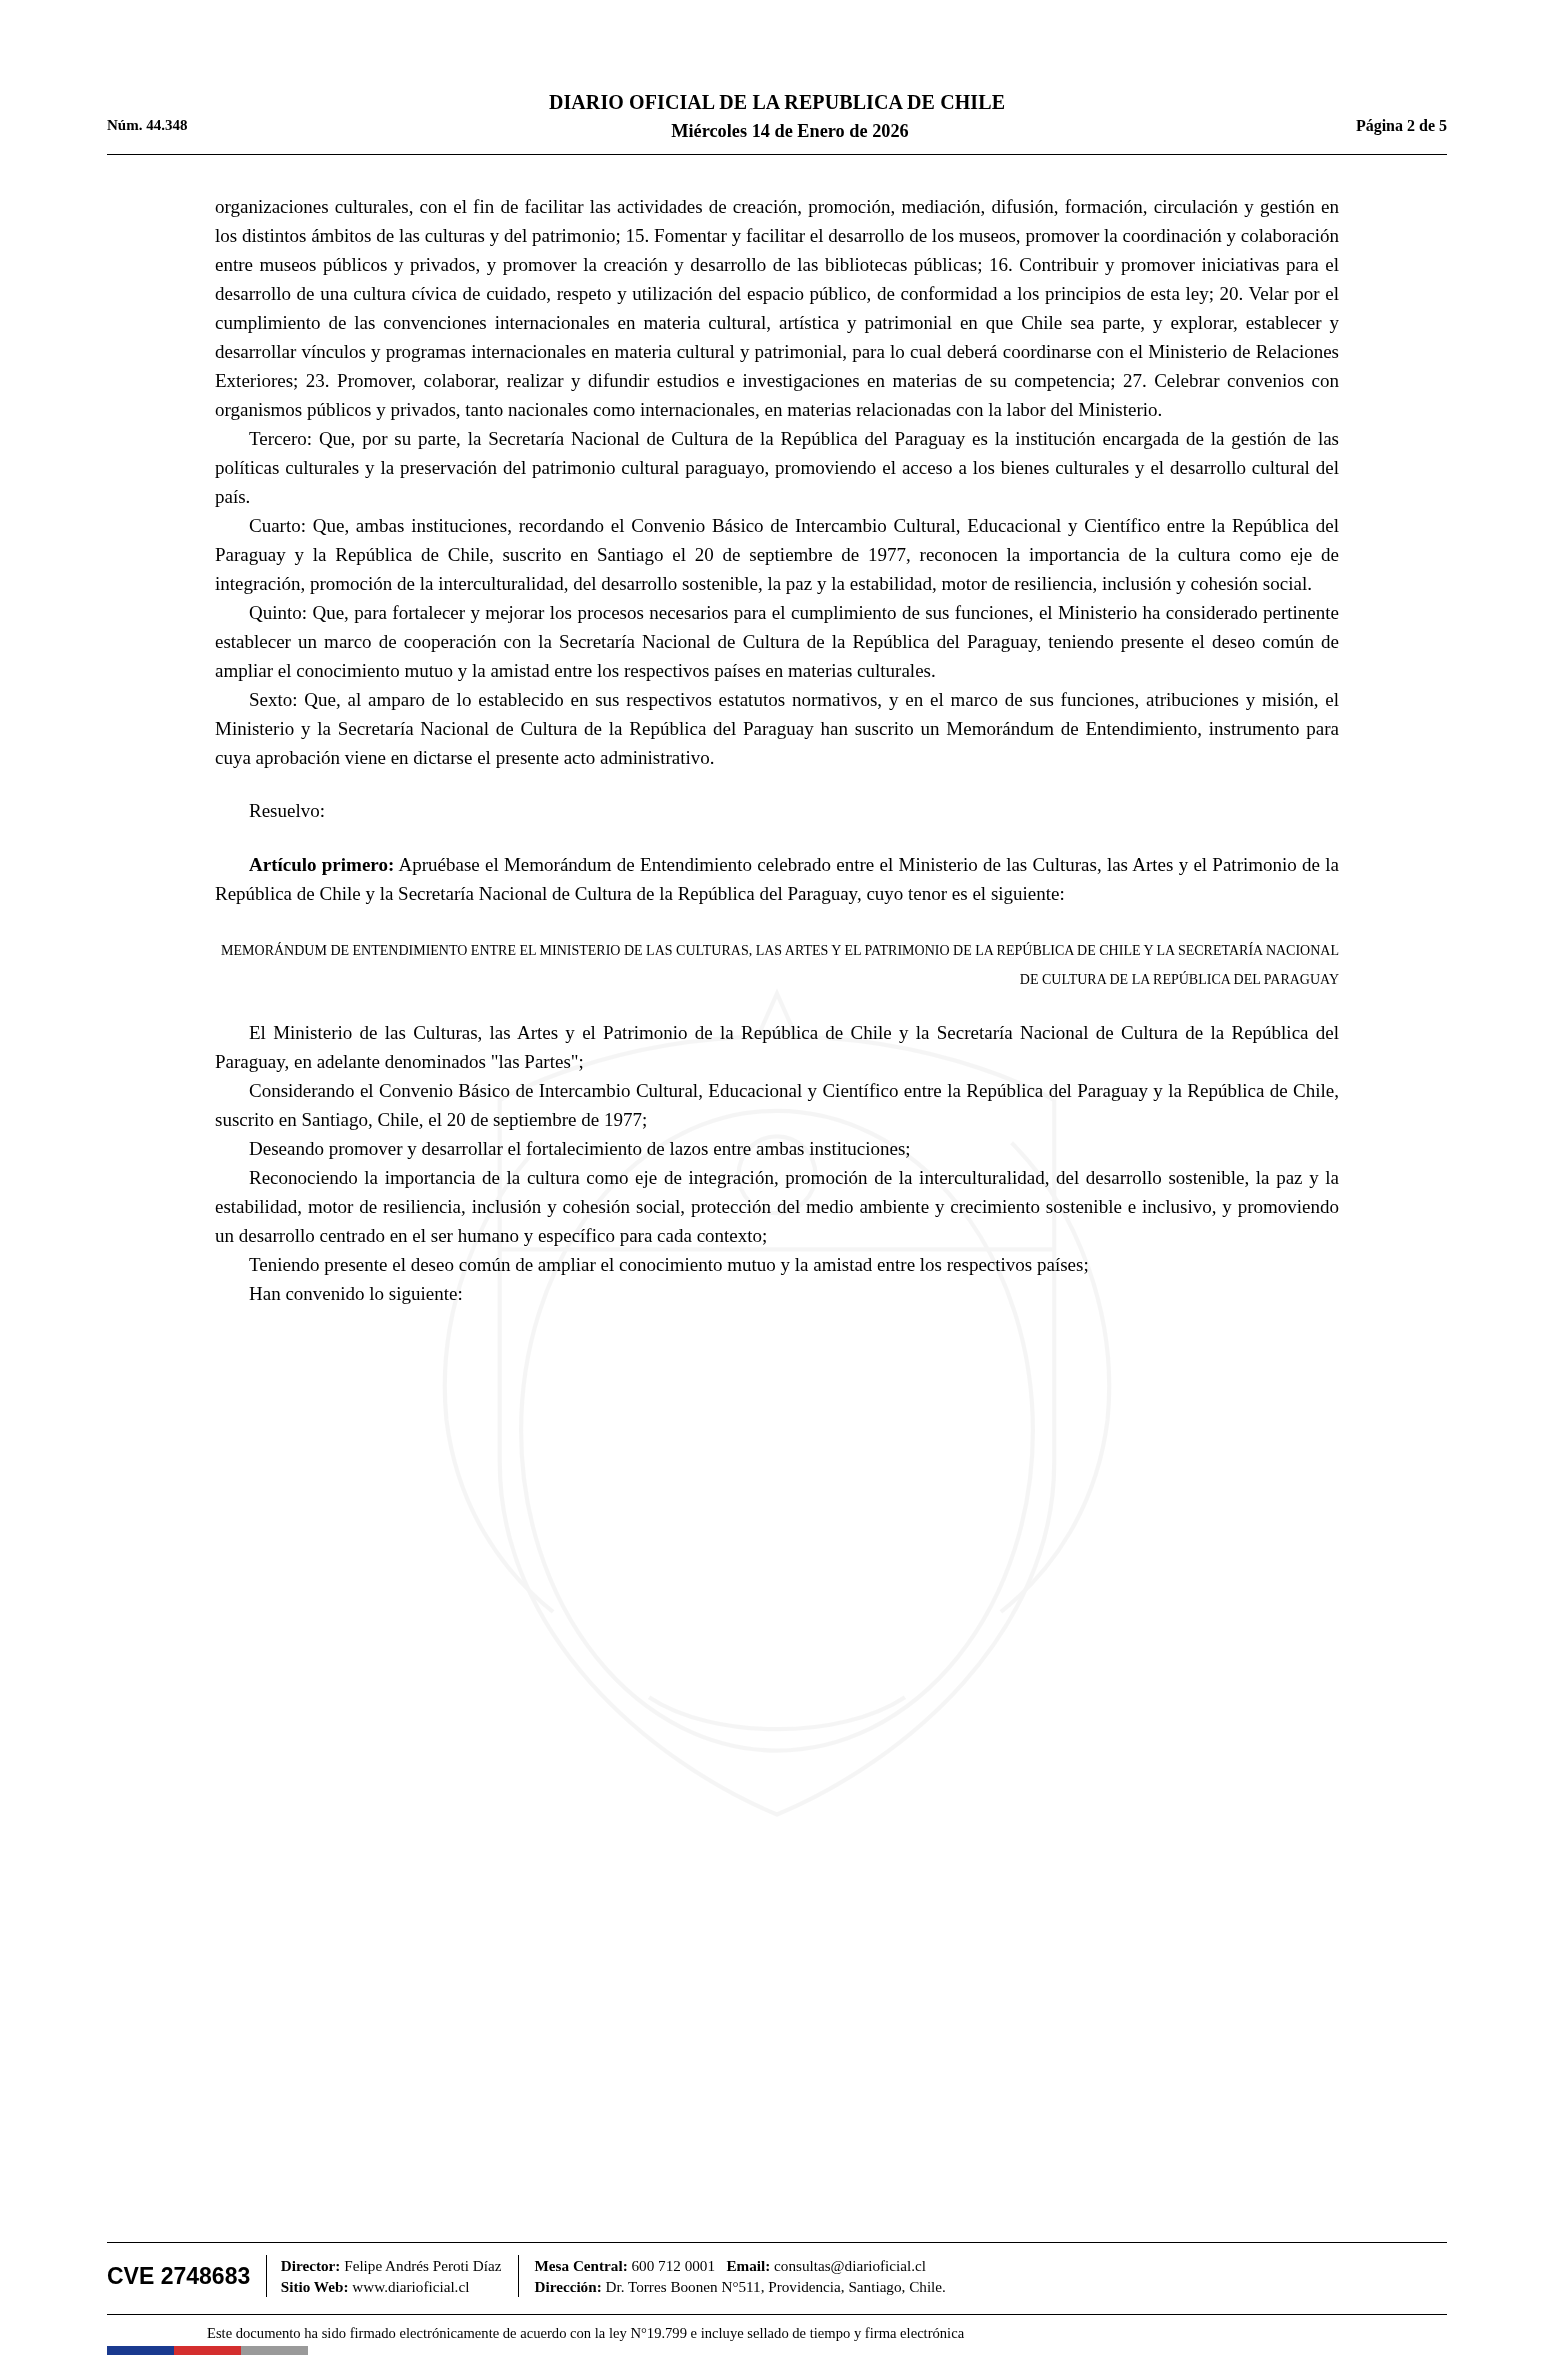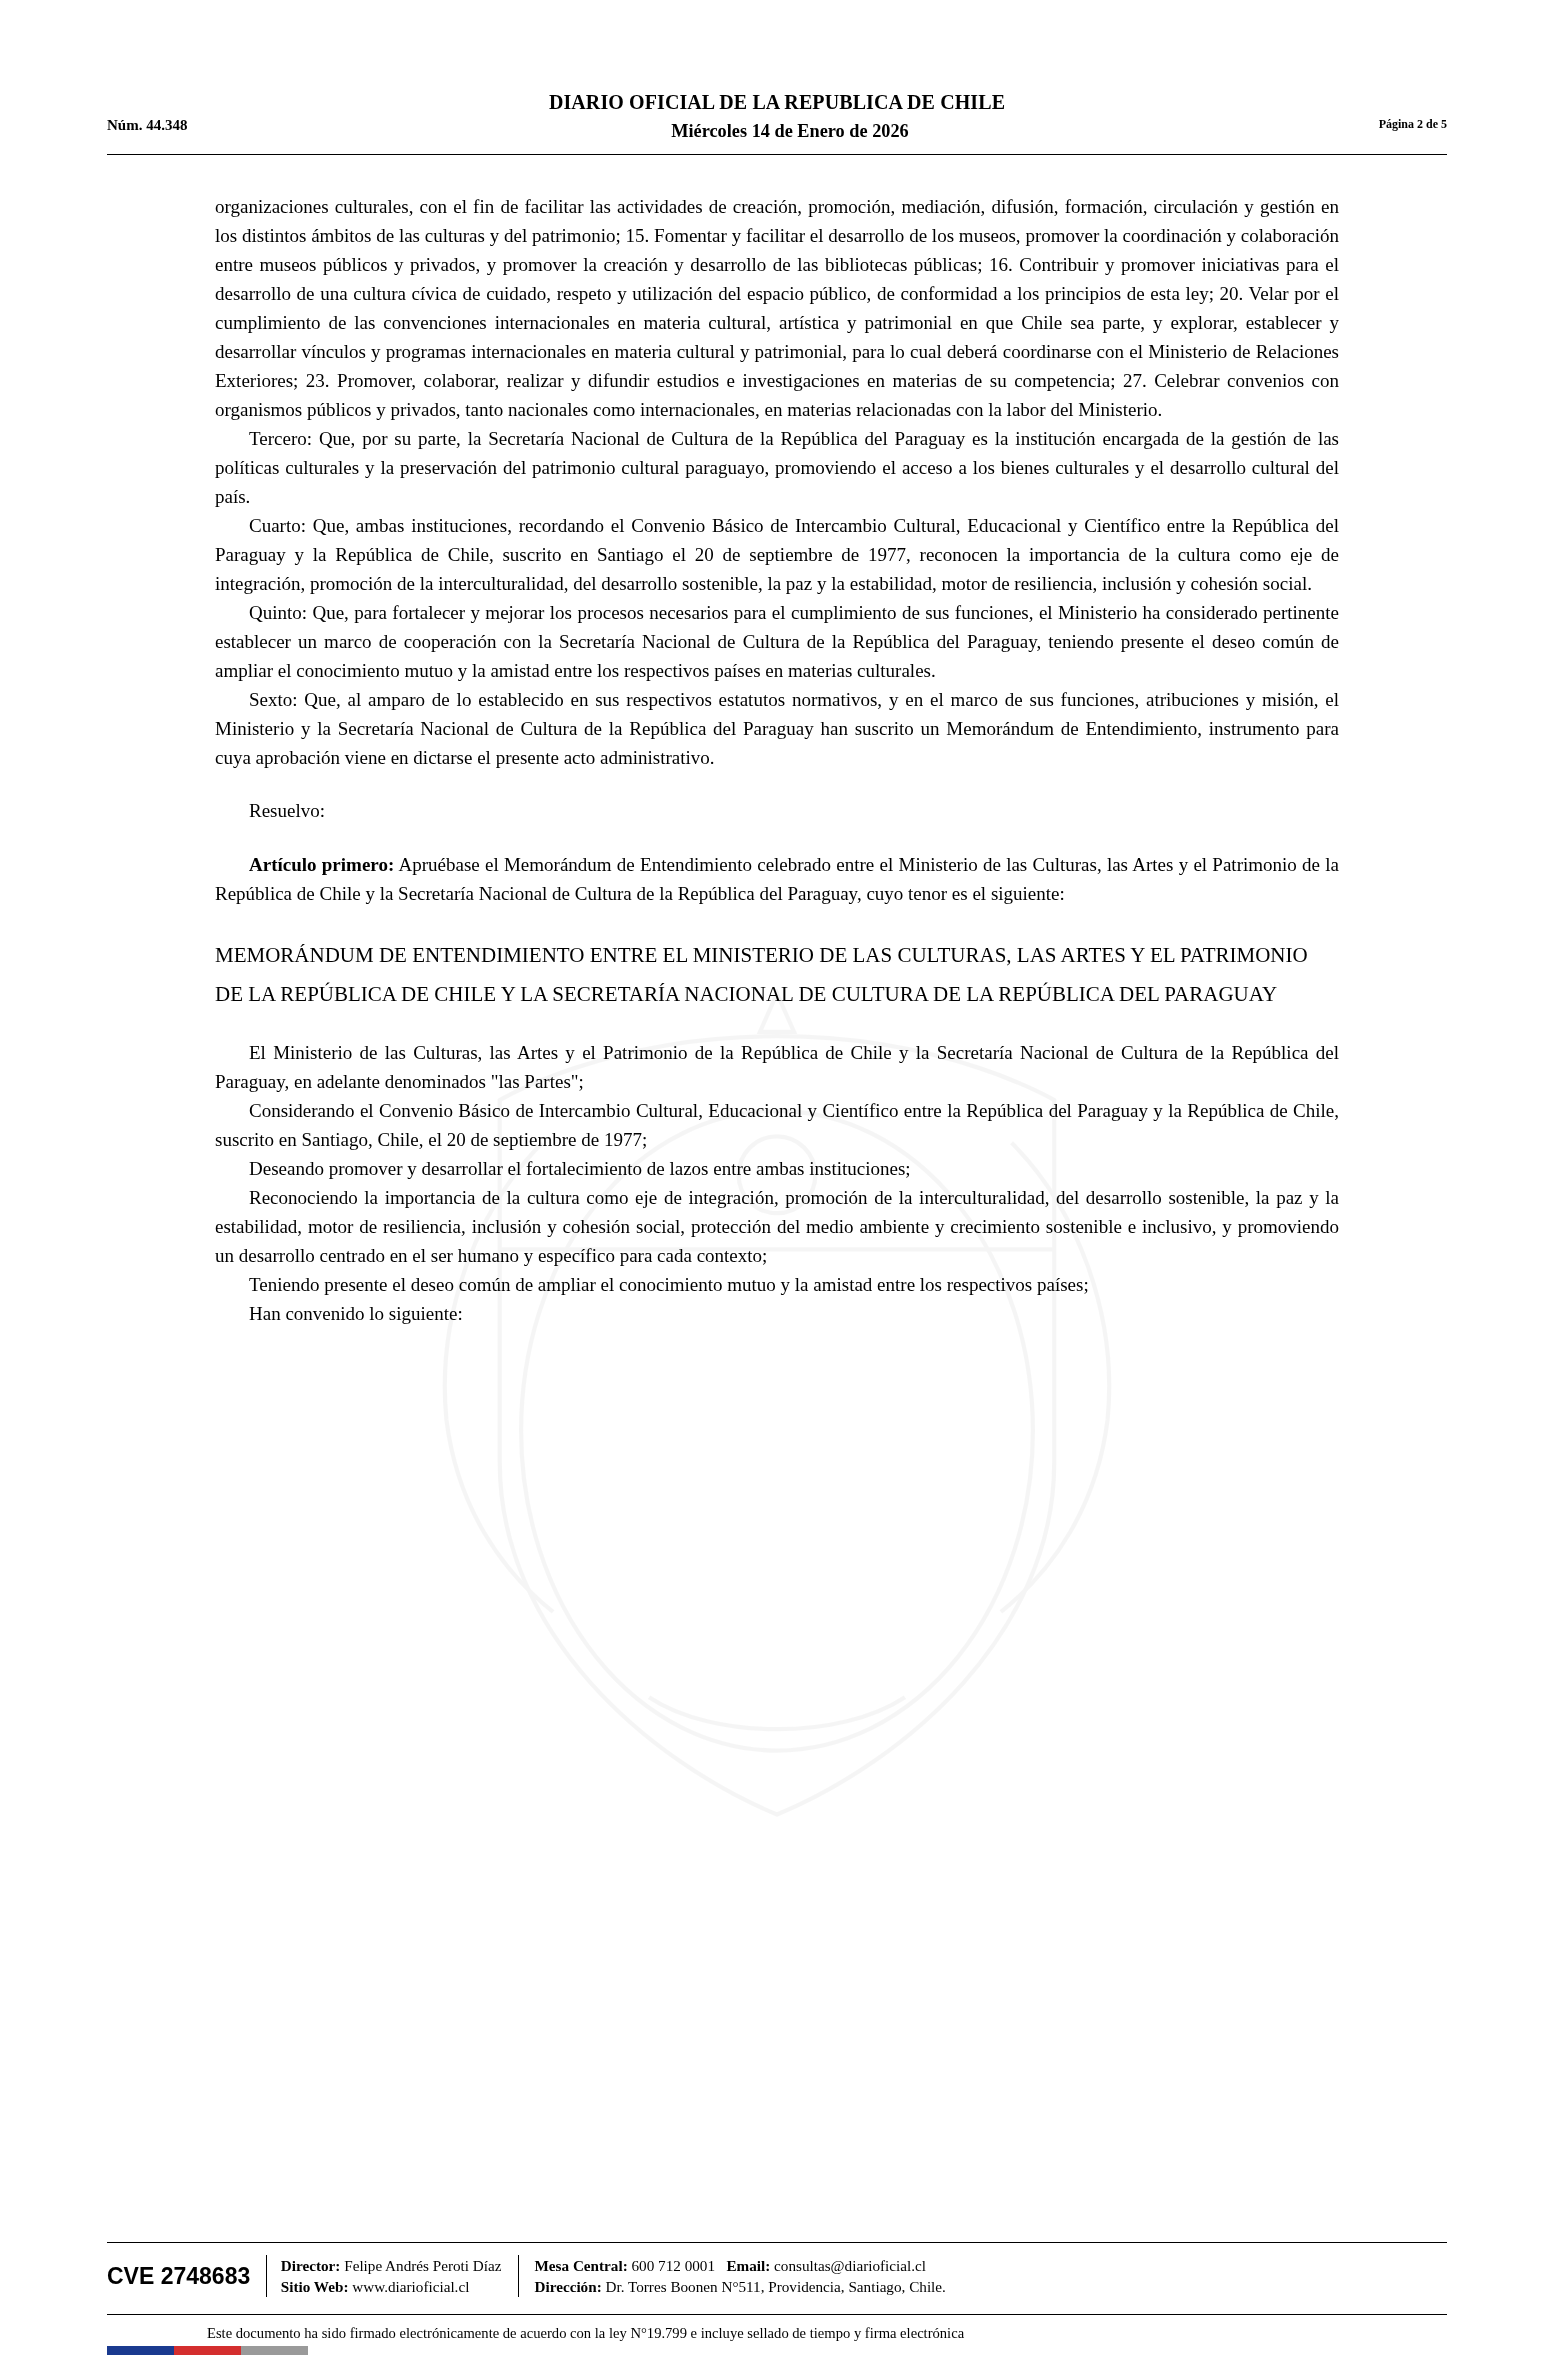--- a/index.html
+++ b/index.html
@@ -65,21 +65,21 @@
     left: 107px;
     top: 117px;
     font-weight: bold;
     font-size: 15px;
   }
   .masthead-right {
     position: absolute;
     right: 107px;
     top: 117px;
     font-weight: bold;
-    font-size: 12px;
+    font-size: 16px;
   }
   .header-rule {
     position: absolute;
     left: 107px;
     right: 107px;
     top: 154px;
     border-bottom: 1.5px solid #000;
   }
 
   
@@ -100,23 +100,23 @@
   p.indent {
     text-indent: 34px;
   }
   p.gap-top {
     margin-top: 24.4px;
   }
   .bold { font-weight: bold; margin-top: 44px; }
 
   .doc-title {
     margin-top: 28px;
-    font-size: 21px;
-    line-height: 39px;
-    text-align: left;
+    font-size: 14px;
+    line-height: 29px;
+    text-align: right;
   }
 
   
   .footer {
     position: absolute;
     left: 0;
     right: 0;
     bottom: 0;
     height: 135px;
   }

